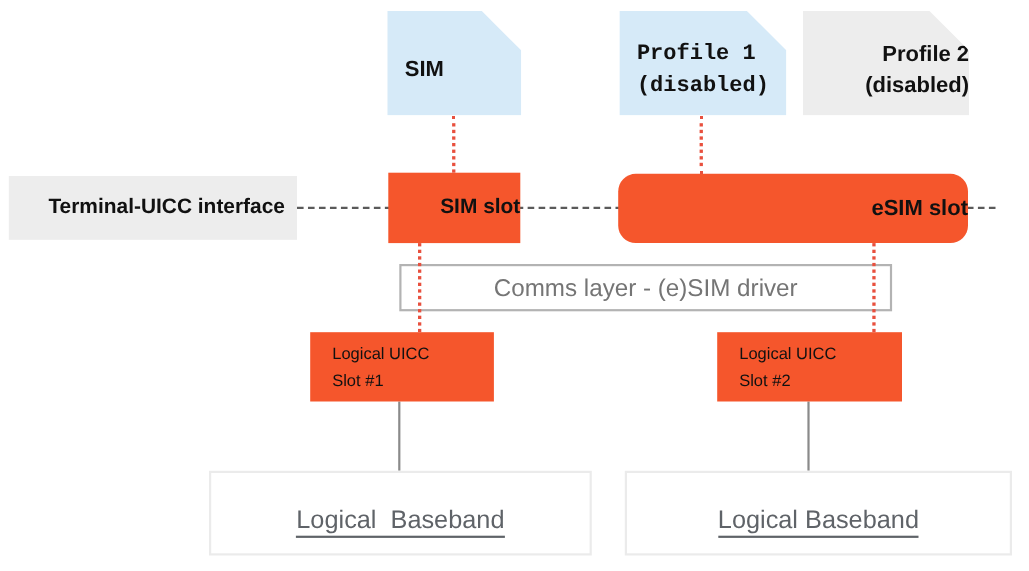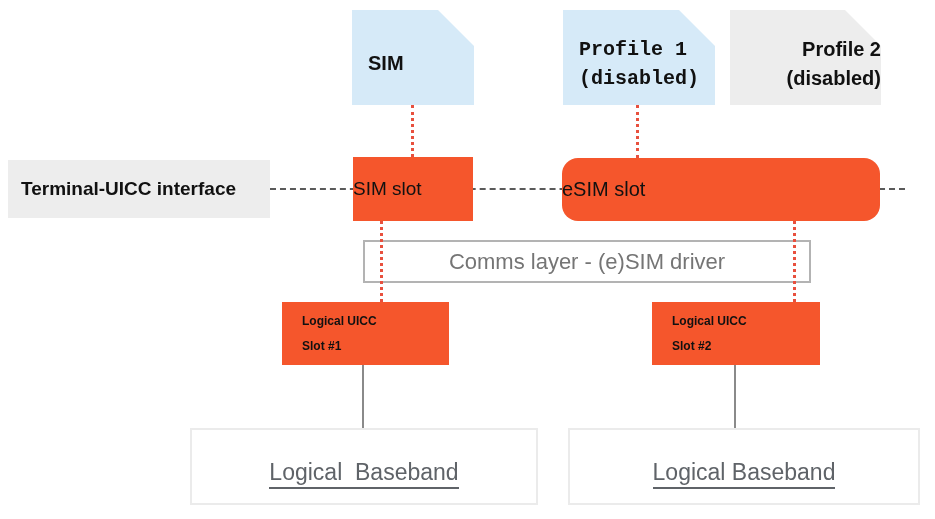--- a/index.html
+++ b/index.html
@@ -33,43 +33,43 @@
     line-height: 29px;
     color: var(--text-dark, #111111);
   }
   .card.blue { background: var(--light-blue, #D6EAF8); }
   .card.gray { background: var(--light-gray, #EDEDED); }
 
   .label-box {
     background: var(--light-gray, #EDEDED);
     display: flex;
     align-items: center;
-    padding-left: 13px;
+    padding-left: 36px;
     font-weight: bold;
     font-size: 19px;
     color: var(--text-dark, #111111);
   }
   .slot {
     background: var(--orange, #F5562C);
     display: flex;
     align-items: center;
-    justify-content: flex-start;
-    font-weight: normal;
+    justify-content: flex-end;
+    font-weight: bold;
     font-size: 19px;
     color: var(--text-dark, #111111);
   }
   .slot.big { font-size: 20px; border-radius: 16px; }
   .uicc {
     background: var(--orange, #F5562C);
     display: flex;
     flex-direction: column;
     justify-content: center;
     padding-left: 20px;
-    font-weight: bold;
-    font-size: 12px;
+    font-weight: normal;
+    font-size: 15px;
     line-height: 25px;
     color: var(--text-dark, #111111);
   }
   .comms {
     background: #ffffff;
     border: 2px solid #B3B3B3;
     display: flex;
     align-items: center;
     justify-content: center;
     font-size: 22px;

